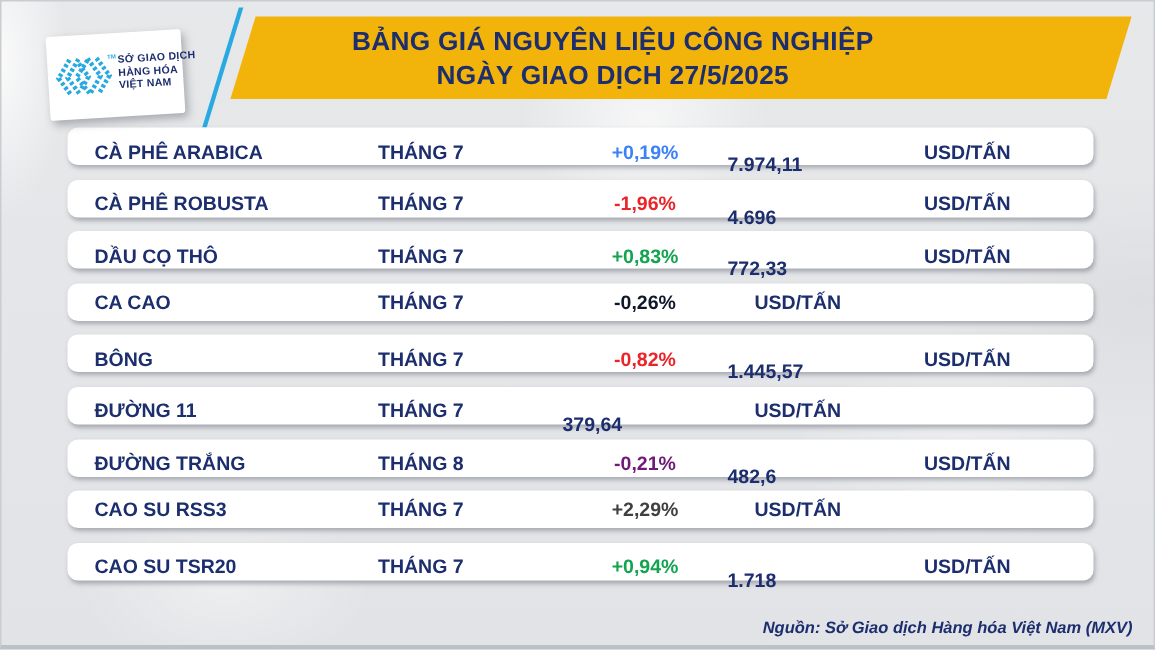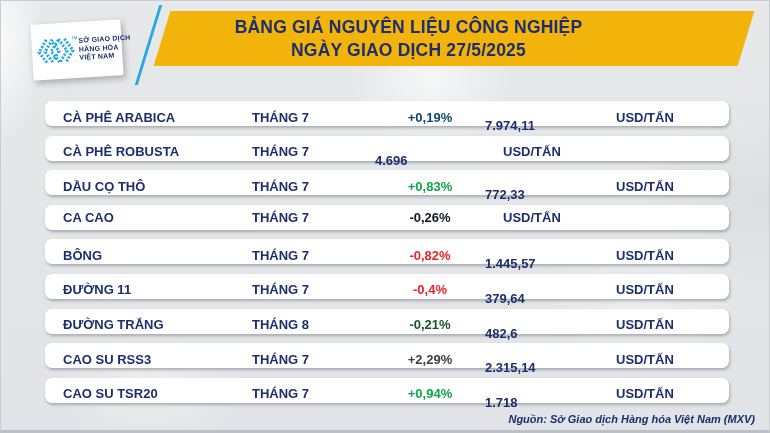--- a/index.html
+++ b/index.html
@@ -52,21 +52,21 @@
     z-index:4;
   }
   .logo-glyph{ position:relative; width:40px; height:36px; flex:0 0 auto; }
   .logo-tm{ position:absolute; top:3px; right:-2px; font-size:4px; color:var(--cyan,#29a9e1); font-weight:bold; }
   .logo-text{
     font-size:7px; font-weight:bold; line-height:1.25;
     color:var(--navy,#1c2e6e); letter-spacing:.2px; white-space:nowrap;
   }
 
   
-  .rows{ position:absolute; left:44px; top:100px; width:684px; z-index:3; }
+  .rows{ position:absolute; left:44px; top:84px; width:684px; z-index:3; }
   .row{
     height:25px; margin-bottom:9.6px;
     background:#fff; border-radius:7px;
     box-shadow:1px 2px 3px rgba(110,115,125,.5);
     display:grid;
     grid-template-columns:189px 123px 110px 113px 1fr;
     align-items:center;
     padding-left:18px;
     font-size:13px; font-weight:bold; color:var(--navy,#1c2e6e);
   }
@@ -112,28 +112,29 @@
     <div>SỞ GIAO DỊCH</div>
     <div>HÀNG HÓA</div>
     <div>VIỆT NAM</div>
   </div>
 </div>
 
 <div class="rows" id="rows">
   <div class="row">
     <div class="c name">CÀ PHÊ ARABICA</div>
     <div class="c month">THÁNG 7</div>
-    <div class="c change" style="color: #0c4a6e;">+0,19%</div>
+    <div class="c change" style="color: #3b82f6;">+0,19%</div>
     <div class="c price">7.974,11</div>
     <div class="c unit">USD/TẤN</div>
   </div>
 
   <div class="row">
     <div class="c name">CÀ PHÊ ROBUSTA</div>
     <div class="c month">THÁNG 7</div>
+    <div class="c change" style="color: rgb(234, 36, 40);">-1,96%</div>
     <div class="c price">4.696</div>
     <div class="c unit">USD/TẤN</div>
   </div>
 
   <div class="row">
     <div class="c name">DẦU CỌ THÔ</div>
     <div class="c month">THÁNG 7</div>
     <div class="c change" style="color: rgb(18, 164, 78);">+0,83%</div>
     <div class="c price">772,33</div>
     <div class="c unit">USD/TẤN</div>
@@ -150,38 +151,36 @@
     <div class="c name">BÔNG</div>
     <div class="c month">THÁNG 7</div>
     <div class="c change" style="color: rgb(234, 36, 40);">-0,82%</div>
     <div class="c price">1.445,57</div>
     <div class="c unit">USD/TẤN</div>
   </div>
 
   <div class="row">
     <div class="c name">ĐƯỜNG 11</div>
     <div class="c month">THÁNG 7</div>
-    <div class="c change" style="color: rgb(234, 36, 40);">-0,4%</div>
     <div class="c price">379,64</div>
     <div class="c unit">USD/TẤN</div>
   </div>
 
   <div class="row">
     <div class="c name">ĐƯỜNG TRẮNG</div>
     <div class="c month">THÁNG 8</div>
-    <div class="c change" style="color: #14532d;">-0,21%</div>
+    <div class="c change" style="color: #701a75;">-0,21%</div>
     <div class="c price">482,6</div>
     <div class="c unit">USD/TẤN</div>
   </div>
 
   <div class="row">
     <div class="c name">CAO SU RSS3</div>
     <div class="c month">THÁNG 7</div>
     <div class="c change" style="color: #404040;">+2,29%</div>
-    <div class="c price">2.315,14</div>
     <div class="c unit">USD/TẤN</div>
   </div>
 
   <div class="row">
     <div class="c name">CAO SU TSR20</div>
     <div class="c month">THÁNG 7</div>
     <div class="c change" style="color: rgb(18, 164, 78);">+0,94%</div>
     <div class="c price">1.718</div>
     <div class="c unit">USD/TẤN</div>
   </div>

